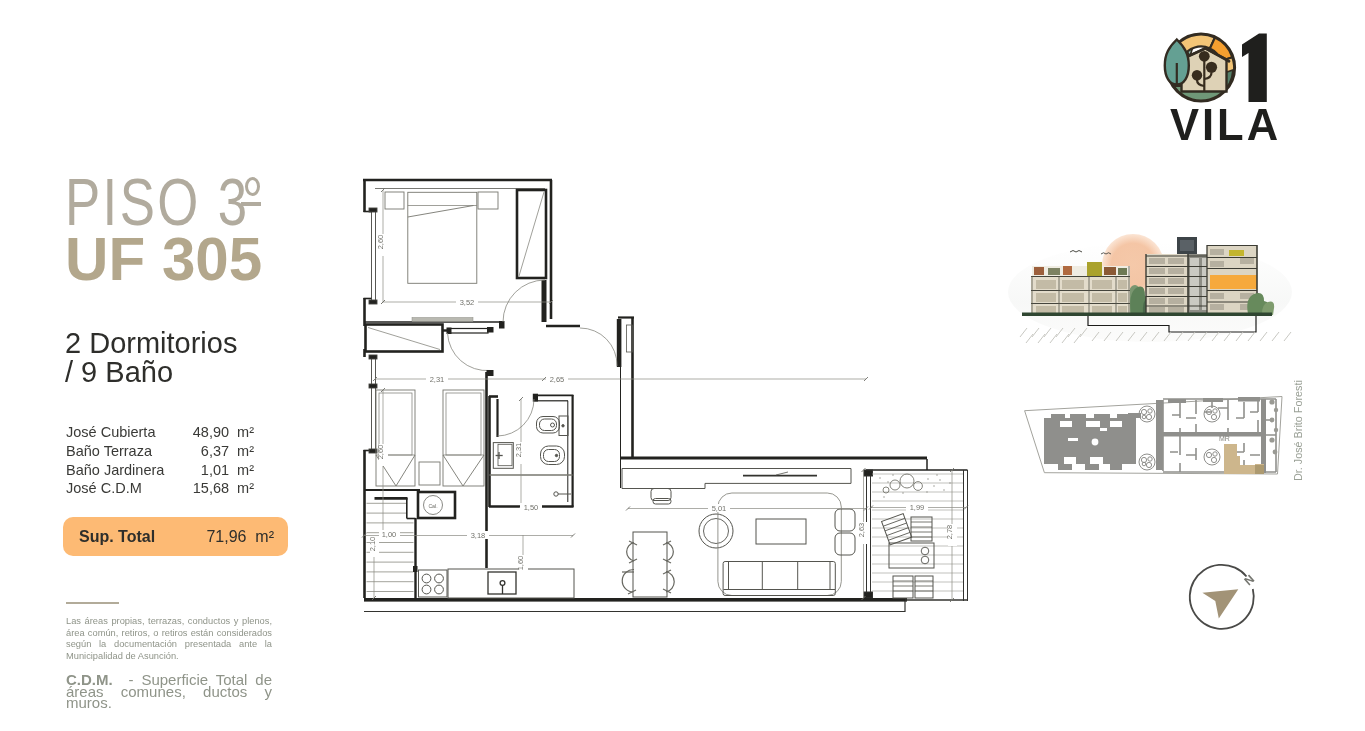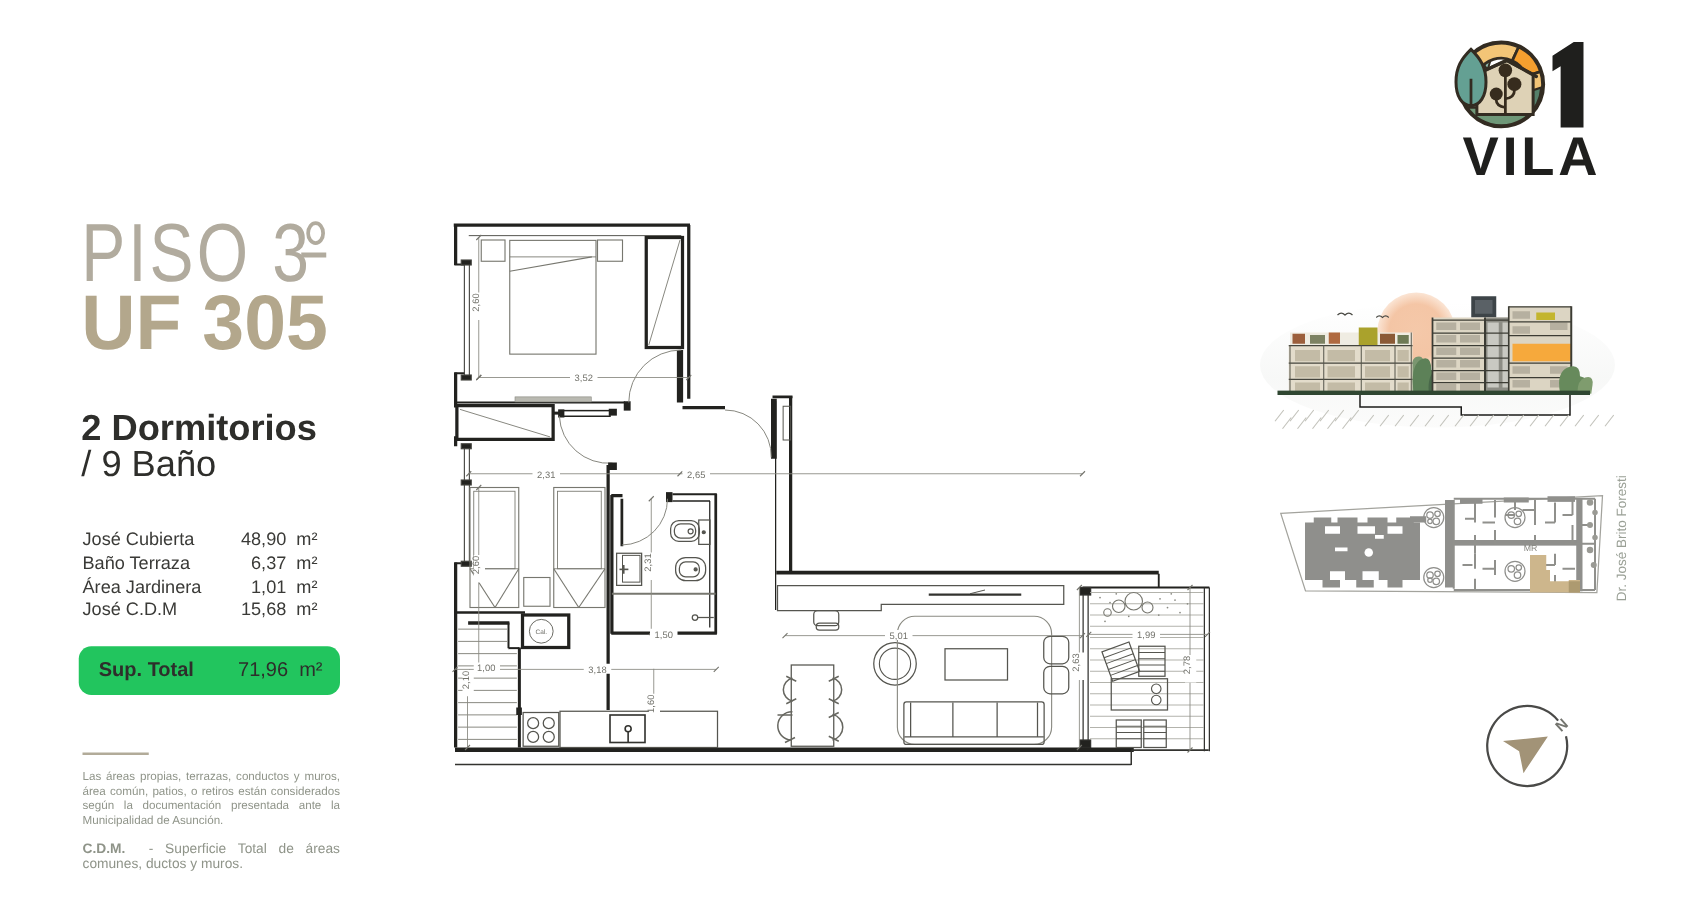--- a/index.html
+++ b/index.html
@@ -9,41 +9,41 @@
 <body>
 
 <div class="abs" style="left:65px;top:164px;font-size:66px;color:#b1ab9e;letter-spacing:3px;font-weight:400;transform:scaleX(0.80);transform-origin:left top">PISO 3</div>
 
 <div class="abs" style="left:245px;top:177px;width:9px;height:13px;border:3.6px solid #b1ab9e;border-radius:50%"></div>
 
 <div class="abs" style="left:241px;top:202px;width:20px;height:3.6px;background:#b1ab9e"></div>
 
 <div class="abs" style="left:65px;top:223px;font-size:62px;color:#b3a78c;letter-spacing:0px;font-weight:bold;transform:scaleX(0.97);transform-origin:left top">UF 305</div>
 
-<div class="abs" style="left:65px;top:327px;font-size:29px;color:#2e2e2b;font-weight:bold">2 Dormitorios</div>
+<div class="abs" style="left:65px;top:327px;font-size:29px;color:#2e2e2b;font-weight:normal">2 Dormitorios</div>
 
 <div class="abs" style="left:65px;top:356px;font-size:29px;color:#2e2e2b;font-weight:400">/ 9 Baño</div>
 
 <div class="abs" style="left:66px;top:423px;width:188px;font-size:14.5px;color:#3a3a37;line-height:18.8px">
   <div><span>José Cubierta</span><span style="float:right">48,90&nbsp; m²</span></div>
   <div><span>Baño Terraza</span><span style="float:right">6,37&nbsp; m²</span></div>
-  <div><span>Área Jardinera</span><span style="float:right">1,01&nbsp; m²</span></div>
+  <div><span>Baño Jardinera</span><span style="float:right">1,01&nbsp; m²</span></div>
   <div><span>José C.D.M</span><span style="float:right">15,68&nbsp; m²</span></div>
 </div>
 
-<div class="abs" style="left:63px;top:517px;width:209px;height:39px;background:#22c55e;border-radius:10px;">
+<div class="abs" style="left:63px;top:517px;width:225px;height:39px;background:#fdba74;border-radius:10px;">
   <span class="abs" style="left:16px;top:11px;font-size:16px;font-weight:bold;color:#2e2e2b">Sup. Total</span>
   <span class="abs" style="right:14px;top:11px;font-size:16px;font-weight:normal;color:#2e2e2b">71,96&nbsp; m²</span>
 </div>
 
 <div class="abs" style="left:66px;top:602px;width:53px;height:2px;background:#b2ab99"></div>
 
-<div class="abs" style="left:66px;top:616px;width:206px;font-size:9.3px;color:#8f9489;line-height:11.6px;text-align:justify">Las áreas propias, terrazas, conductos y muros, área común, patios, o retiros están considerados según la documentación presentada ante la Municipalidad de Asunción.</div>
-
-<div class="abs" style="left:66px;top:674px;width:206px;font-size:11px;color:#8f9489;line-height:11.6px;text-align:justify"><b>C.D.M.</b> &nbsp;- Superficie Total de áreas comunes, ductos y muros.</div>
+<div class="abs" style="left:66px;top:616px;width:206px;font-size:9.3px;color:#8f9489;line-height:11.6px;text-align:justify">Las áreas propias, terrazas, conductos y plenos, área común, retiros, o retiros están considerados según la documentación presentada ante la Municipalidad de Asunción.</div>
+
+<div class="abs" style="left:66px;top:674px;width:206px;font-size:15px;color:#8f9489;line-height:11.6px;text-align:justify"><b>C.D.M.</b> &nbsp;- Superficie Total de áreas comunes, ductos y muros.</div>
 
 <svg class="abs" style="left:1155px;top:25px" width="135" height="120" viewBox="1155 25 135 120">
 
   <g>
     <circle cx="1201" cy="67.5" r="33.5" fill="#ffffff" stroke="#332c22" stroke-width="3.2"></circle>
 
     <path d="M1183 45 L1195 40 L1190 56 Z" fill="#8fbcae" stroke="#332c22" stroke-width="1.6"></path>
 
     <path d="M1172.4 51 A33 33 0 0 1 1214.9 37.6 L1209.9 48.5 A21 21 0 0 0 1182.8 57 Z" fill="#f3c577" stroke="#332c22" stroke-width="2.2"></path>
     <path d="M1214.9 37.6 A33 33 0 0 1 1232.4 57.3 L1221 61 A21 21 0 0 0 1209.9 48.5 Z" fill="#f59f2f" stroke="#332c22" stroke-width="2.2"></path>

